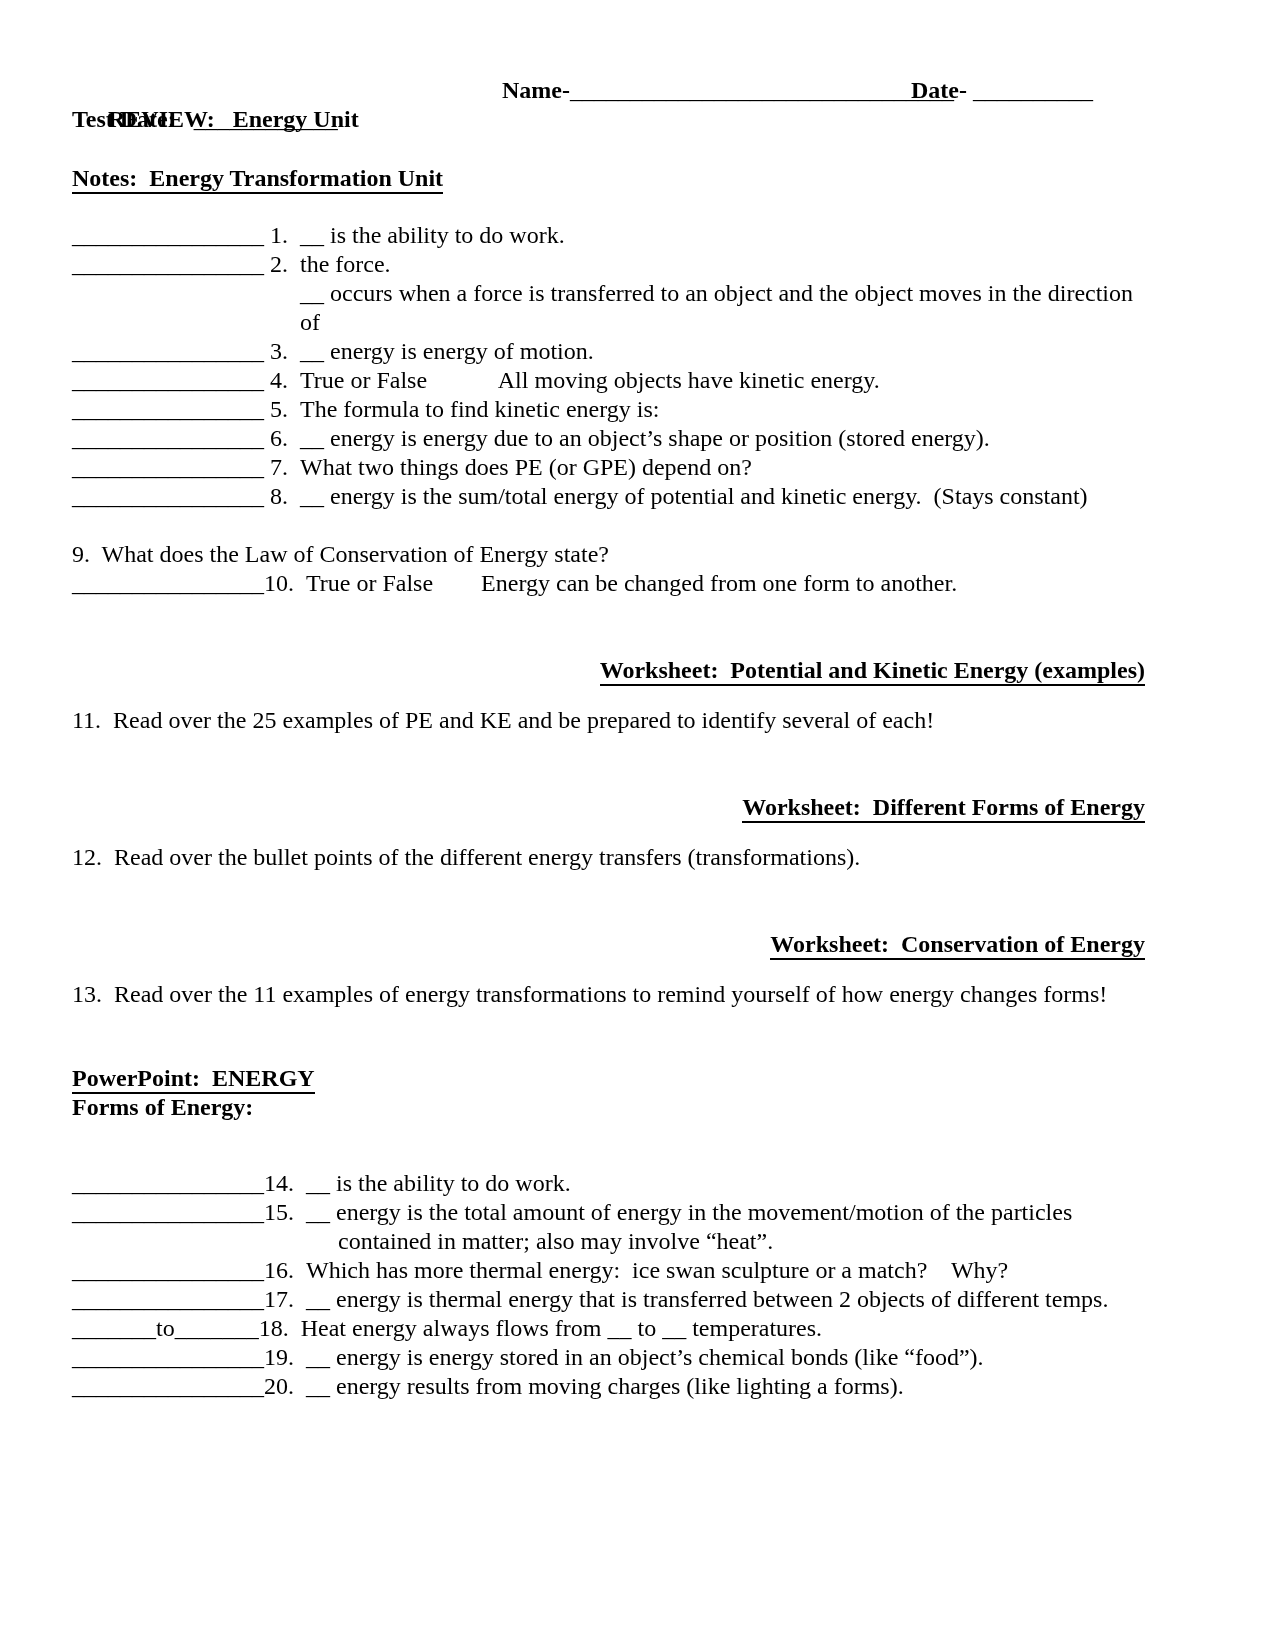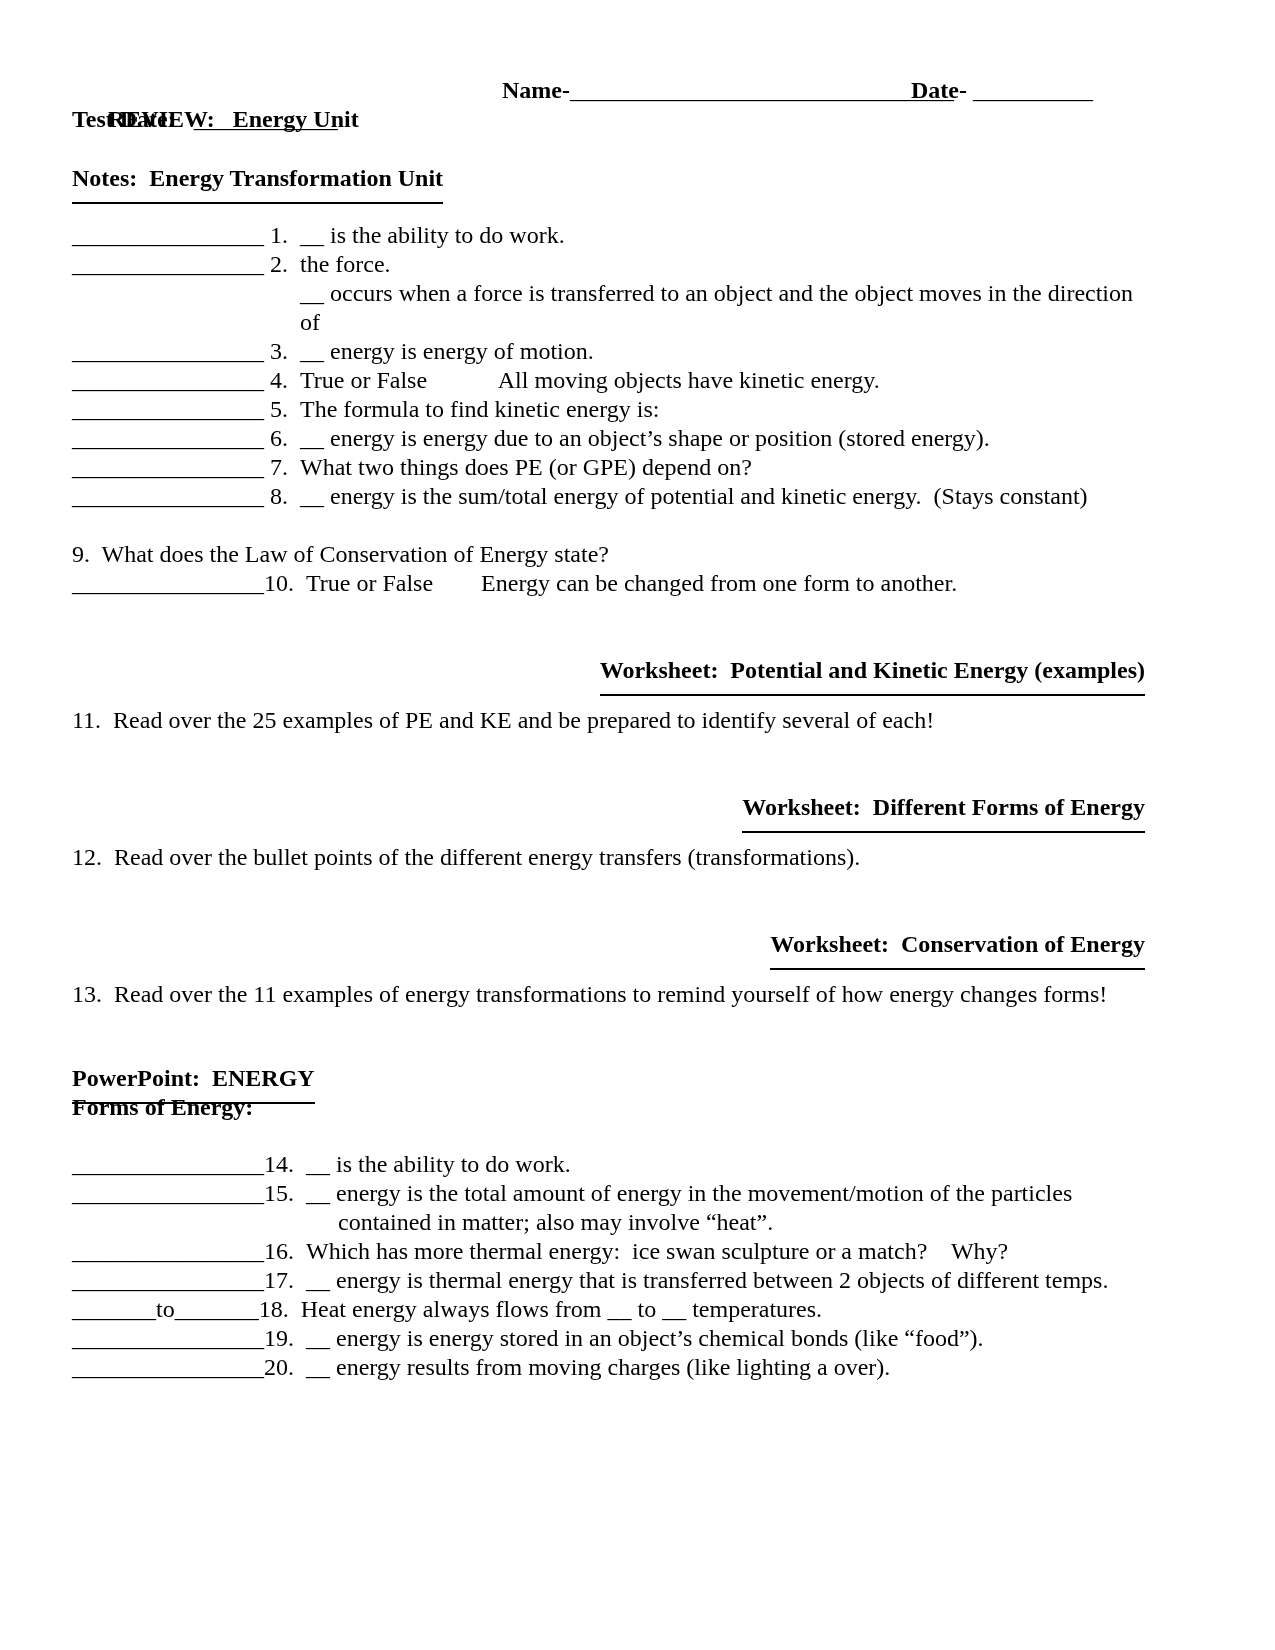--- a/index.html
+++ b/index.html
@@ -14,36 +14,36 @@
     font-size:24px;
     line-height:29px;
     color:#000000;
   }
   .b{font-weight:bold;}
   .hline1{position:relative;height:29px;white-space:pre;}
   .name-group{position:absolute;left:430px;top:0;white-space:pre;}
   .date-group{position:absolute;left:839px;top:0;white-space:pre;}
   .hline2{height:29px;white-space:pre;}
   .heading{height:29px;}
-  .hu{font-weight:bold;border-bottom:2px solid #000;padding-bottom:11px;white-space:pre;}
+  .hu{font-weight:bold;border-bottom:2px solid #000;padding-bottom:1px;white-space:pre;}
   .para{white-space:pre-wrap;}
   .qrow{display:flex;align-items:flex-start;}
   .lead{white-space:pre;flex:0 0 auto;}
   .qtext{flex:1 1 auto;margin-left:12px;}
   .ln{white-space:pre-wrap;}
   .cont-indent{padding-left:32px;}
   .mt-notes{margin-top:30px;}
   .mt-list1{margin-top:28px;}
   .mt-q9{margin-top:29px;}
   .mt-q10{}
   .mt-ws{margin-top:58px;text-align:right;}
   .mt-item{margin-top:21px;}
   .mt-pp{margin-top:55px;}
   .mt-forms{}
-  .mt-list2{margin-top:28px;}
+  .mt-list2{margin-top:47px;}
 </style>
 </head>
 <body>
 
 <div class="page">
 
   <div>
     <div class="hline1">
       <span class="b">REVIEW:   Energy Unit</span>
       <span class="name-group"><span class="b">Name-</span><span>________________________________</span></span>
@@ -164,18 +164,18 @@
       </div>
       <div class="qrow">
         <span class="lead">________________19.</span>
         <div class="qtext">
           <div class="ln">__ energy is energy stored in an object’s chemical bonds (like “food”).</div>
         </div>
       </div>
       <div class="qrow">
         <span class="lead">________________20.</span>
         <div class="qtext">
-          <div class="ln">__ energy results from moving charges (like lighting a over).</div>
+          <div class="ln">__ energy results from moving charges (like lighting a forms).</div>
         </div>
       </div>
     </div>
 
 </div>
 
 </body></html>

